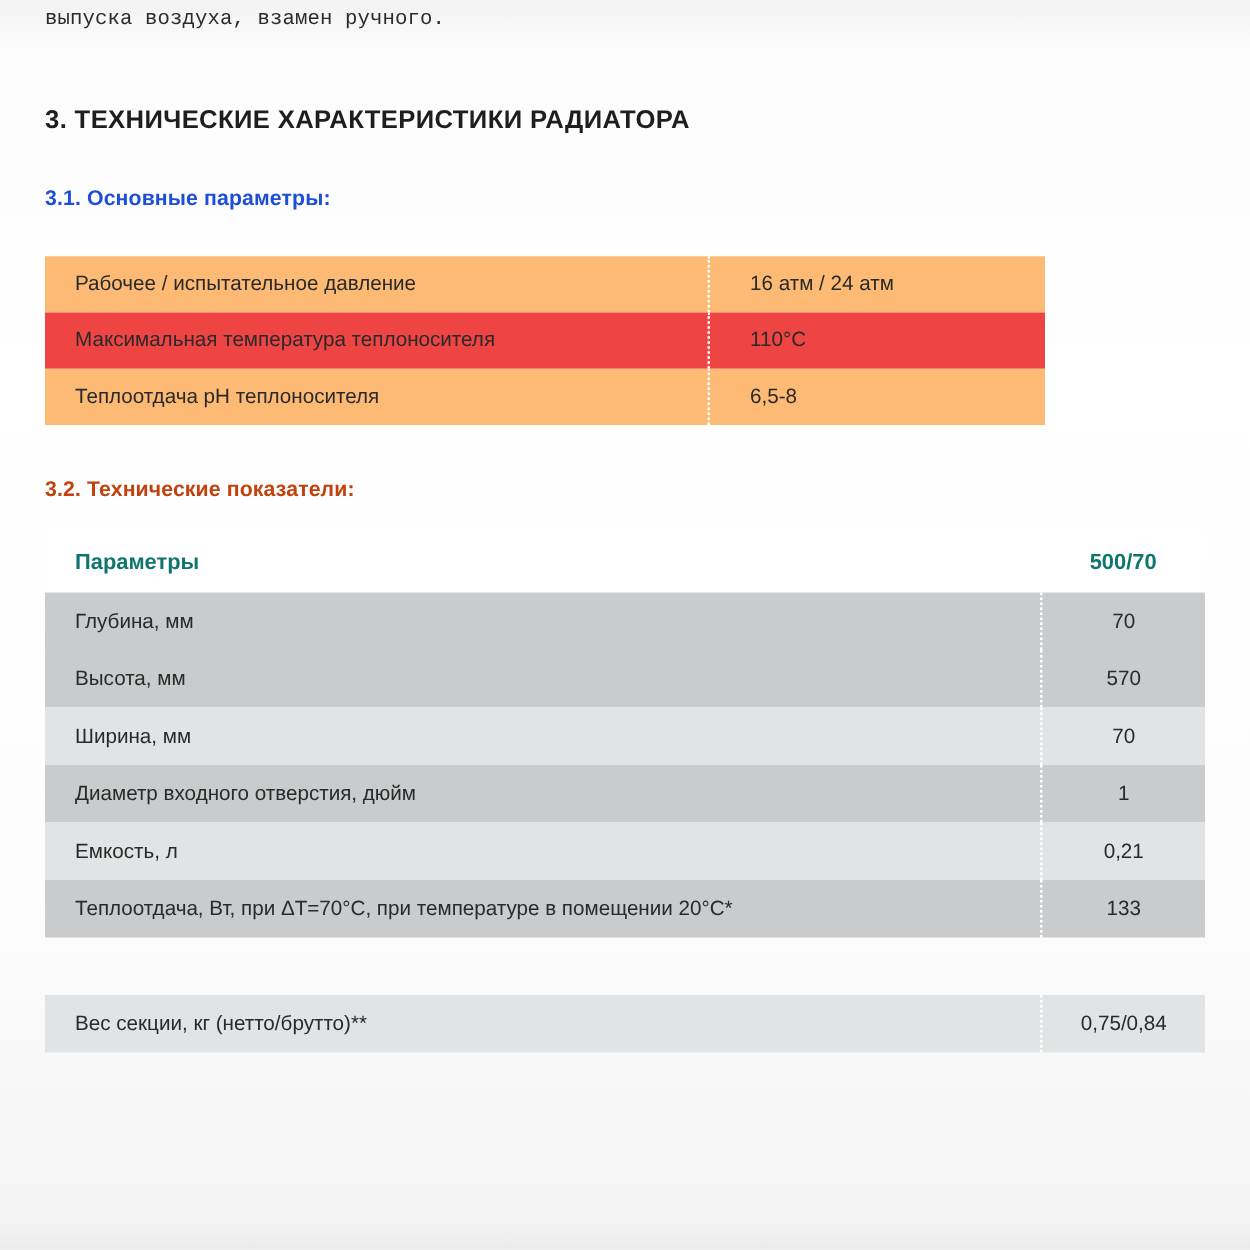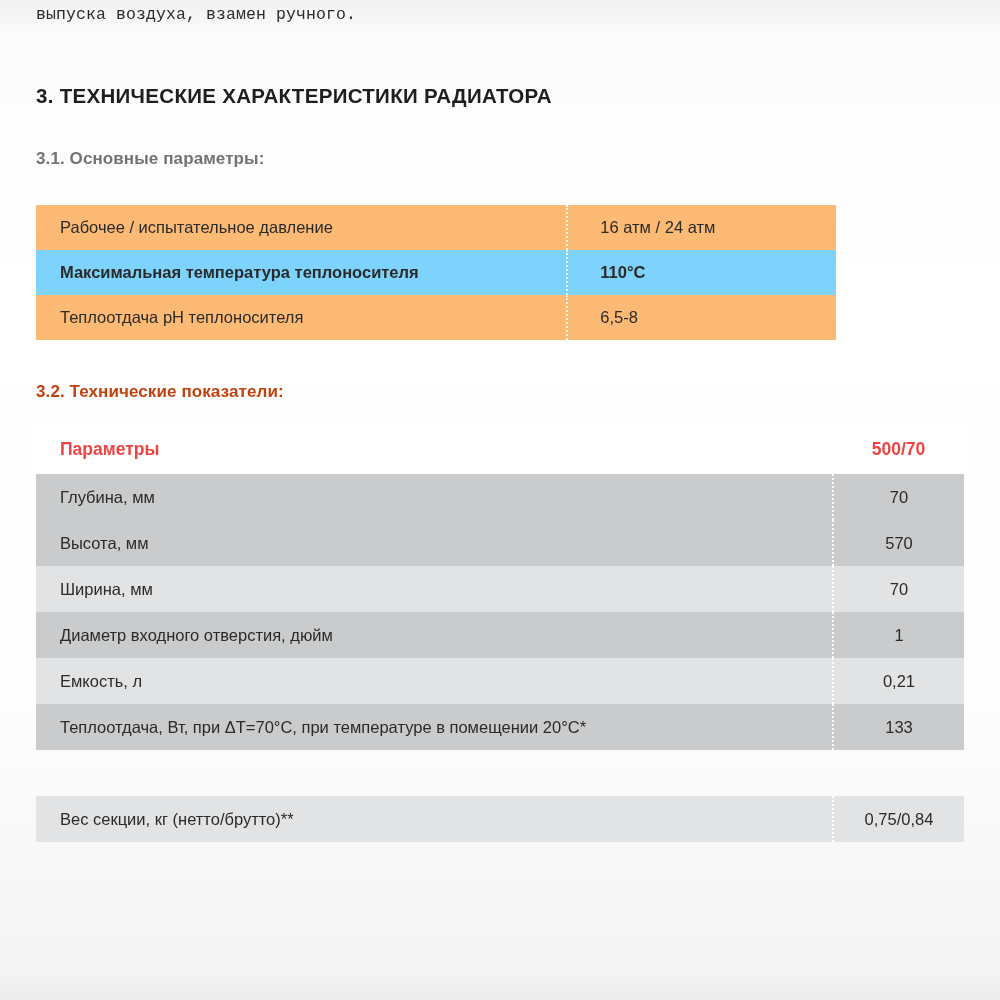--- a/index.html
+++ b/index.html
@@ -51,21 +51,21 @@
     color: #1e1e1e;
   }
 
   .sub-title-1 {
     position: absolute;
     top: 149px;
     left: 36px;
     font-size: 17px;
     font-weight: bold;
     letter-spacing: 0.1px;
-    color: #737373;
+    color: #1d4ed8;
   }
 
   .sub-title-2 {
     position: absolute;
     top: 382px;
     left: 36px;
     font-size: 17px;
     font-weight: bold;
     letter-spacing: 0.1px;
     color: #c2410c;
@@ -80,21 +80,21 @@
     border-collapse: collapse;
   }
   .table1 tr { height: 45px; }
   .table1 td {
     font-size: 16.5px;
     color: #2a2a2a;
     padding: 0 0 0 24px;
     vertical-align: middle;
     background: #fdba74;
   }
-  .table1 tr.alt td { background: #7dd3fc; font-weight: bold; }
+  .table1 tr.alt td { background: #ef4444; }
   .table1 td.col-name { width: 545px; }
   .table1 td.col-val  { width: 255px; padding-left: 32px; margin-top: 20px; }
 
   
   .table1 td.col-name {
     border-right: 2px dotted #ffffff;
   }
 
   
   .table2 {
@@ -102,21 +102,21 @@
     top: 424px;
     left: 36px;
     width: 928px;
     border-collapse: collapse;
   }
   .table2 thead th {
     height: 50px;
     font-size: 17.5px;
     font-weight: bold;
     text-align: left;
-    color: #ef4444;
+    color: #0f766e;
     background: #ffffff;
     padding: 0 0 0 24px;
     vertical-align: middle;
   }
   .table2 thead th.hd-val {
     text-align: center;
     width: 130px;
     padding: 0;
   }
   .table2 tbody tr { height: 46px; }

